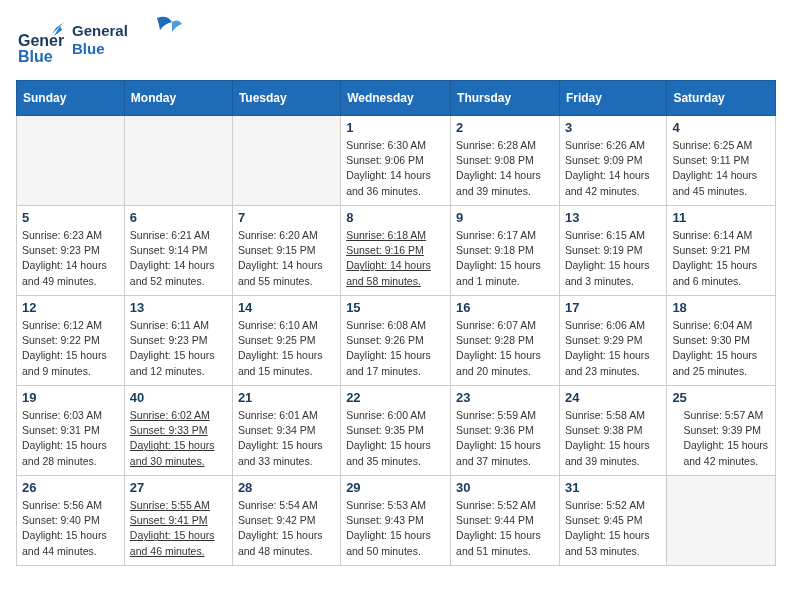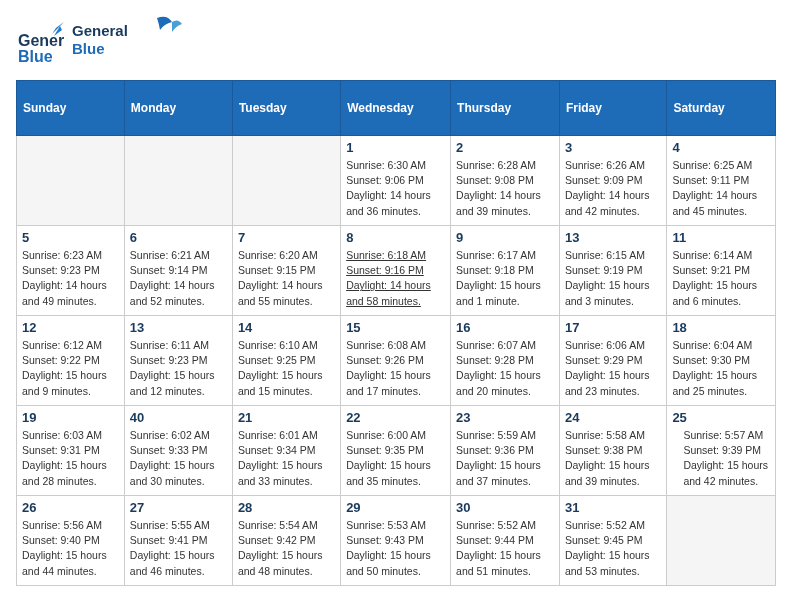--- a/index.html
+++ b/index.html
@@ -30,21 +30,21 @@
     }
     .calendar {
       width: 100%;
       border-collapse: collapse;
       font-size: 11px;
     }
     .calendar th {
       background-color: #1e6bb8;
       color: white;
       text-align: left;
-      padding: 20px 6px;
+      padding: 10px 6px;
       font-size: 12px;
       font-weight: bold;
       border: 1px solid #1a5a9a;
     }
     .calendar td {
       vertical-align: top;
       border: 1px solid #ccc;
       padding: 4px 5px;
       height: 90px;
       width: 113px;
@@ -251,21 +251,21 @@
       <tr>
         <td>
           <div class="day-num">19</div>
           <div class="day-info" style="white-space: pre-line;">Sunrise: 6:03 AM
 Sunset: 9:31 PM
 Daylight: 15 hours
 and 28 minutes.</div>
         </td>
         <td>
           <div class="day-num">40</div>
-          <div class="day-info" style="white-space: pre-line;">Sunrise: 6:02 AM
+          <div class="day-info" style="white-space: pre-line; text-decoration: underline;">Sunrise: 6:02 AM
 Sunset: 9:33 PM
 Daylight: 15 hours
 and 30 minutes.</div>
         </td>
         <td>
           <div class="day-num">21</div>
           <div class="day-info" style="white-space: pre-line;">Sunrise: 6:01 AM
 Sunset: 9:34 PM
 Daylight: 15 hours
 and 33 minutes.</div>
@@ -302,21 +302,21 @@
       <tr>
         <td>
           <div class="day-num">26</div>
           <div class="day-info" style="white-space: pre-line;">Sunrise: 5:56 AM
 Sunset: 9:40 PM
 Daylight: 15 hours
 and 44 minutes.</div>
         </td>
         <td>
           <div class="day-num">27</div>
-          <div class="day-info" style="white-space: pre-line;">Sunrise: 5:55 AM
+          <div class="day-info" style="white-space: pre-line; text-decoration: underline;">Sunrise: 5:55 AM
 Sunset: 9:41 PM
 Daylight: 15 hours
 and 46 minutes.</div>
         </td>
         <td>
           <div class="day-num">28</div>
           <div class="day-info" style="white-space: pre-line;">Sunrise: 5:54 AM
 Sunset: 9:42 PM
 Daylight: 15 hours
 and 48 minutes.</div>

